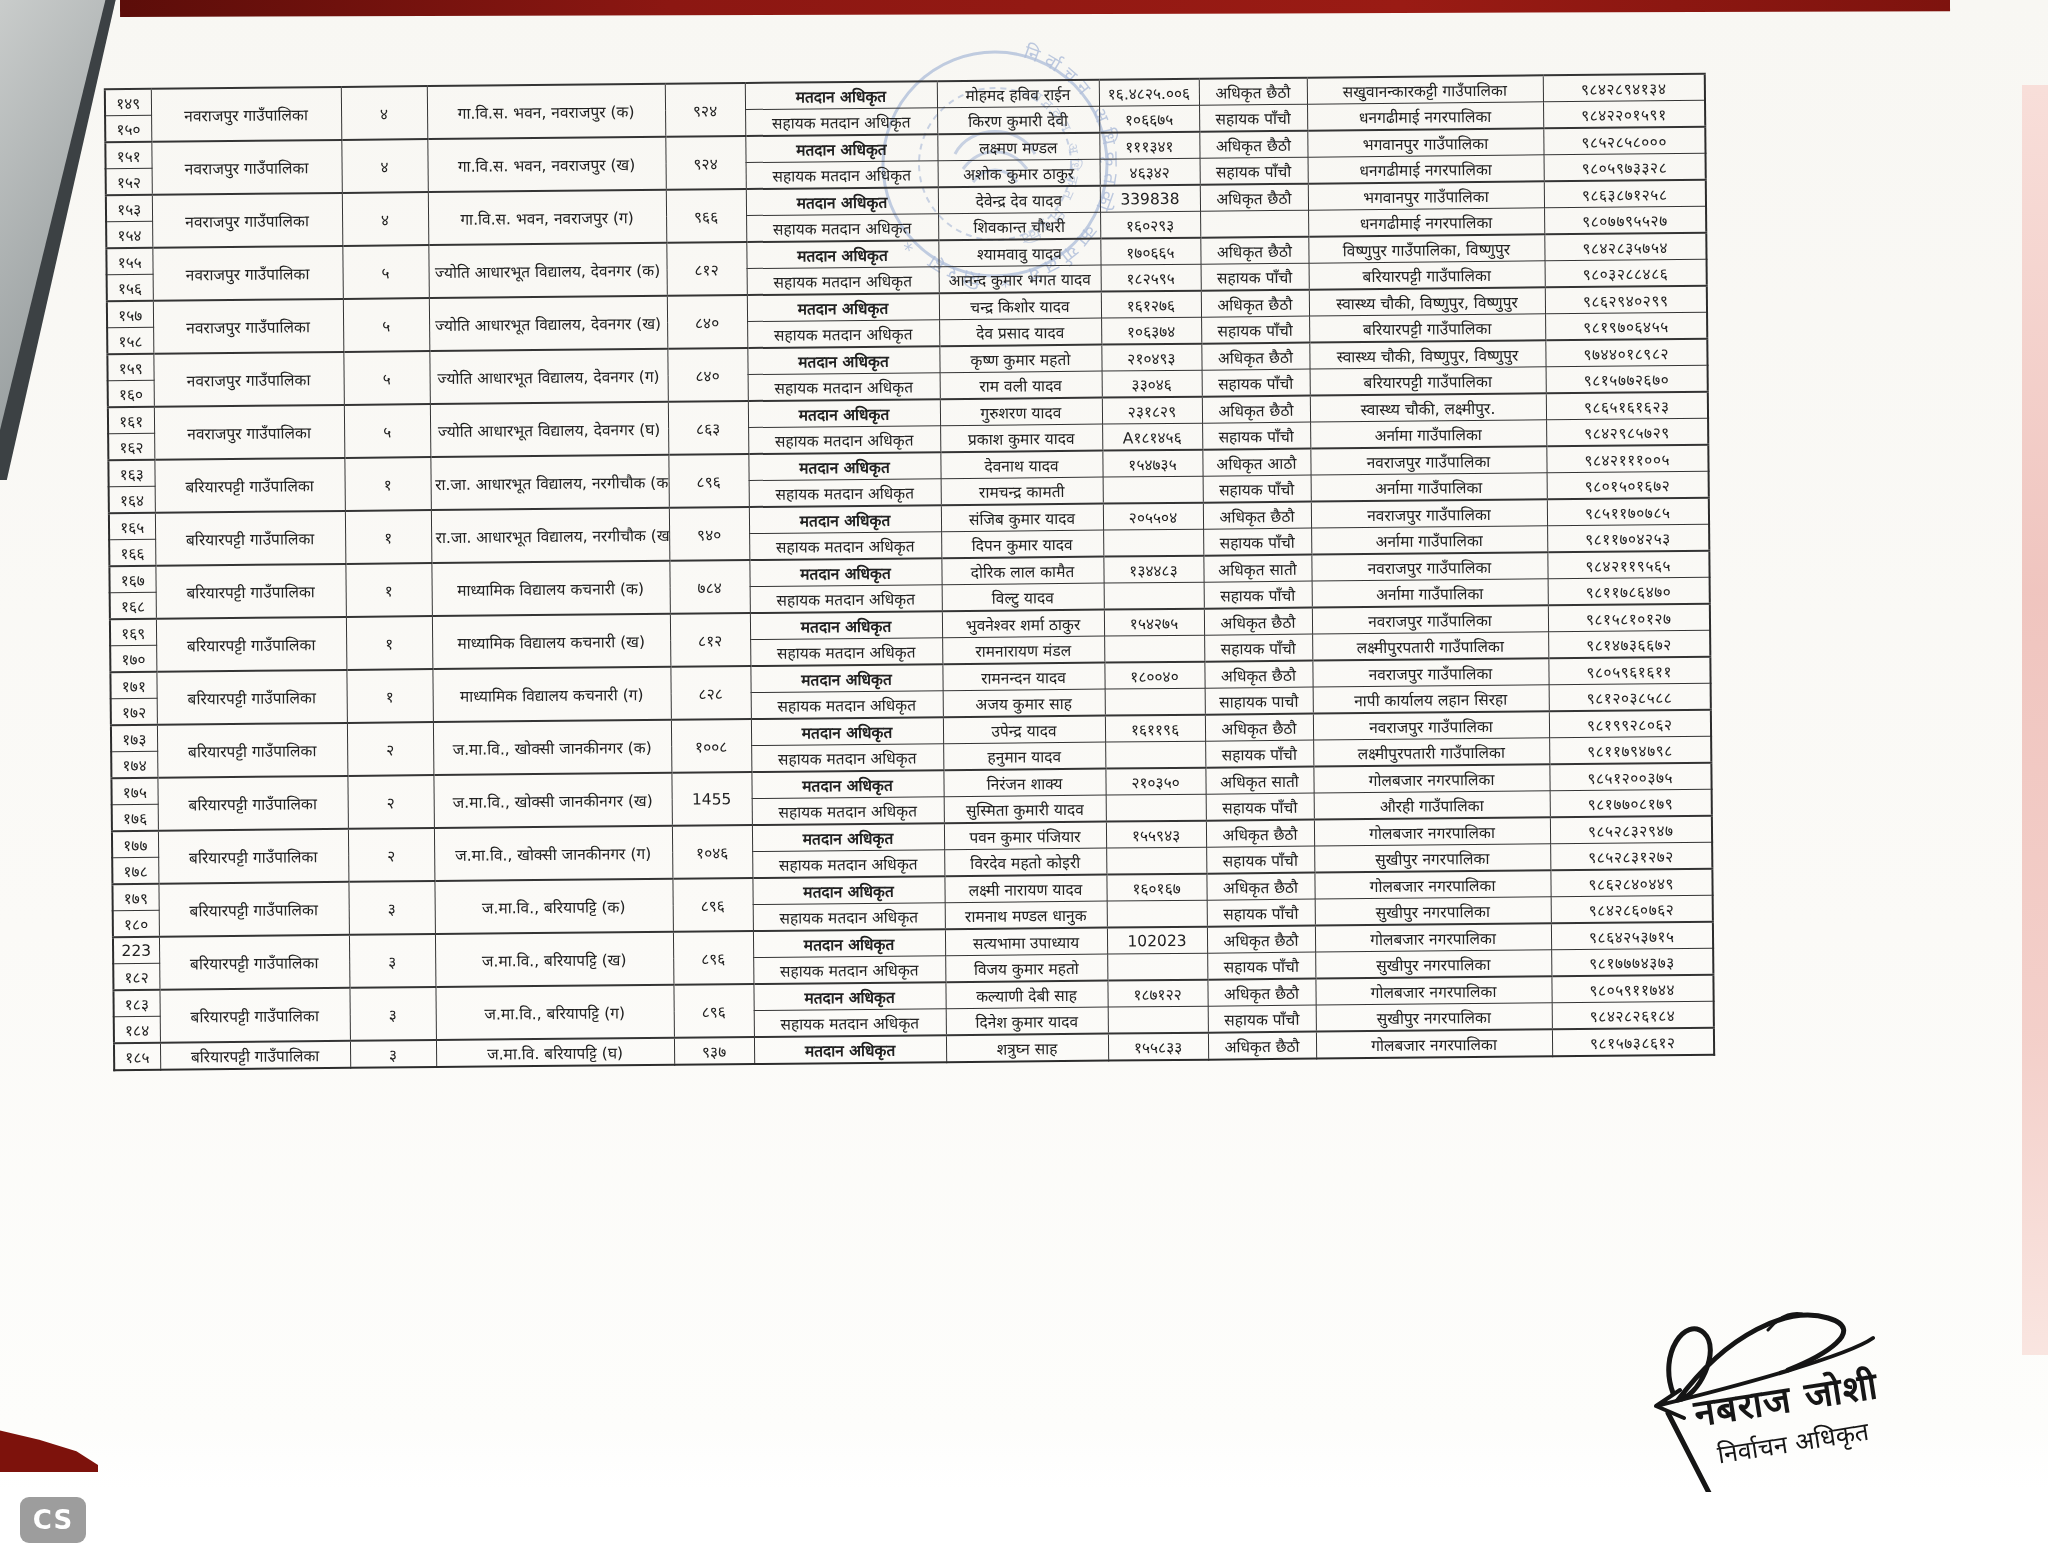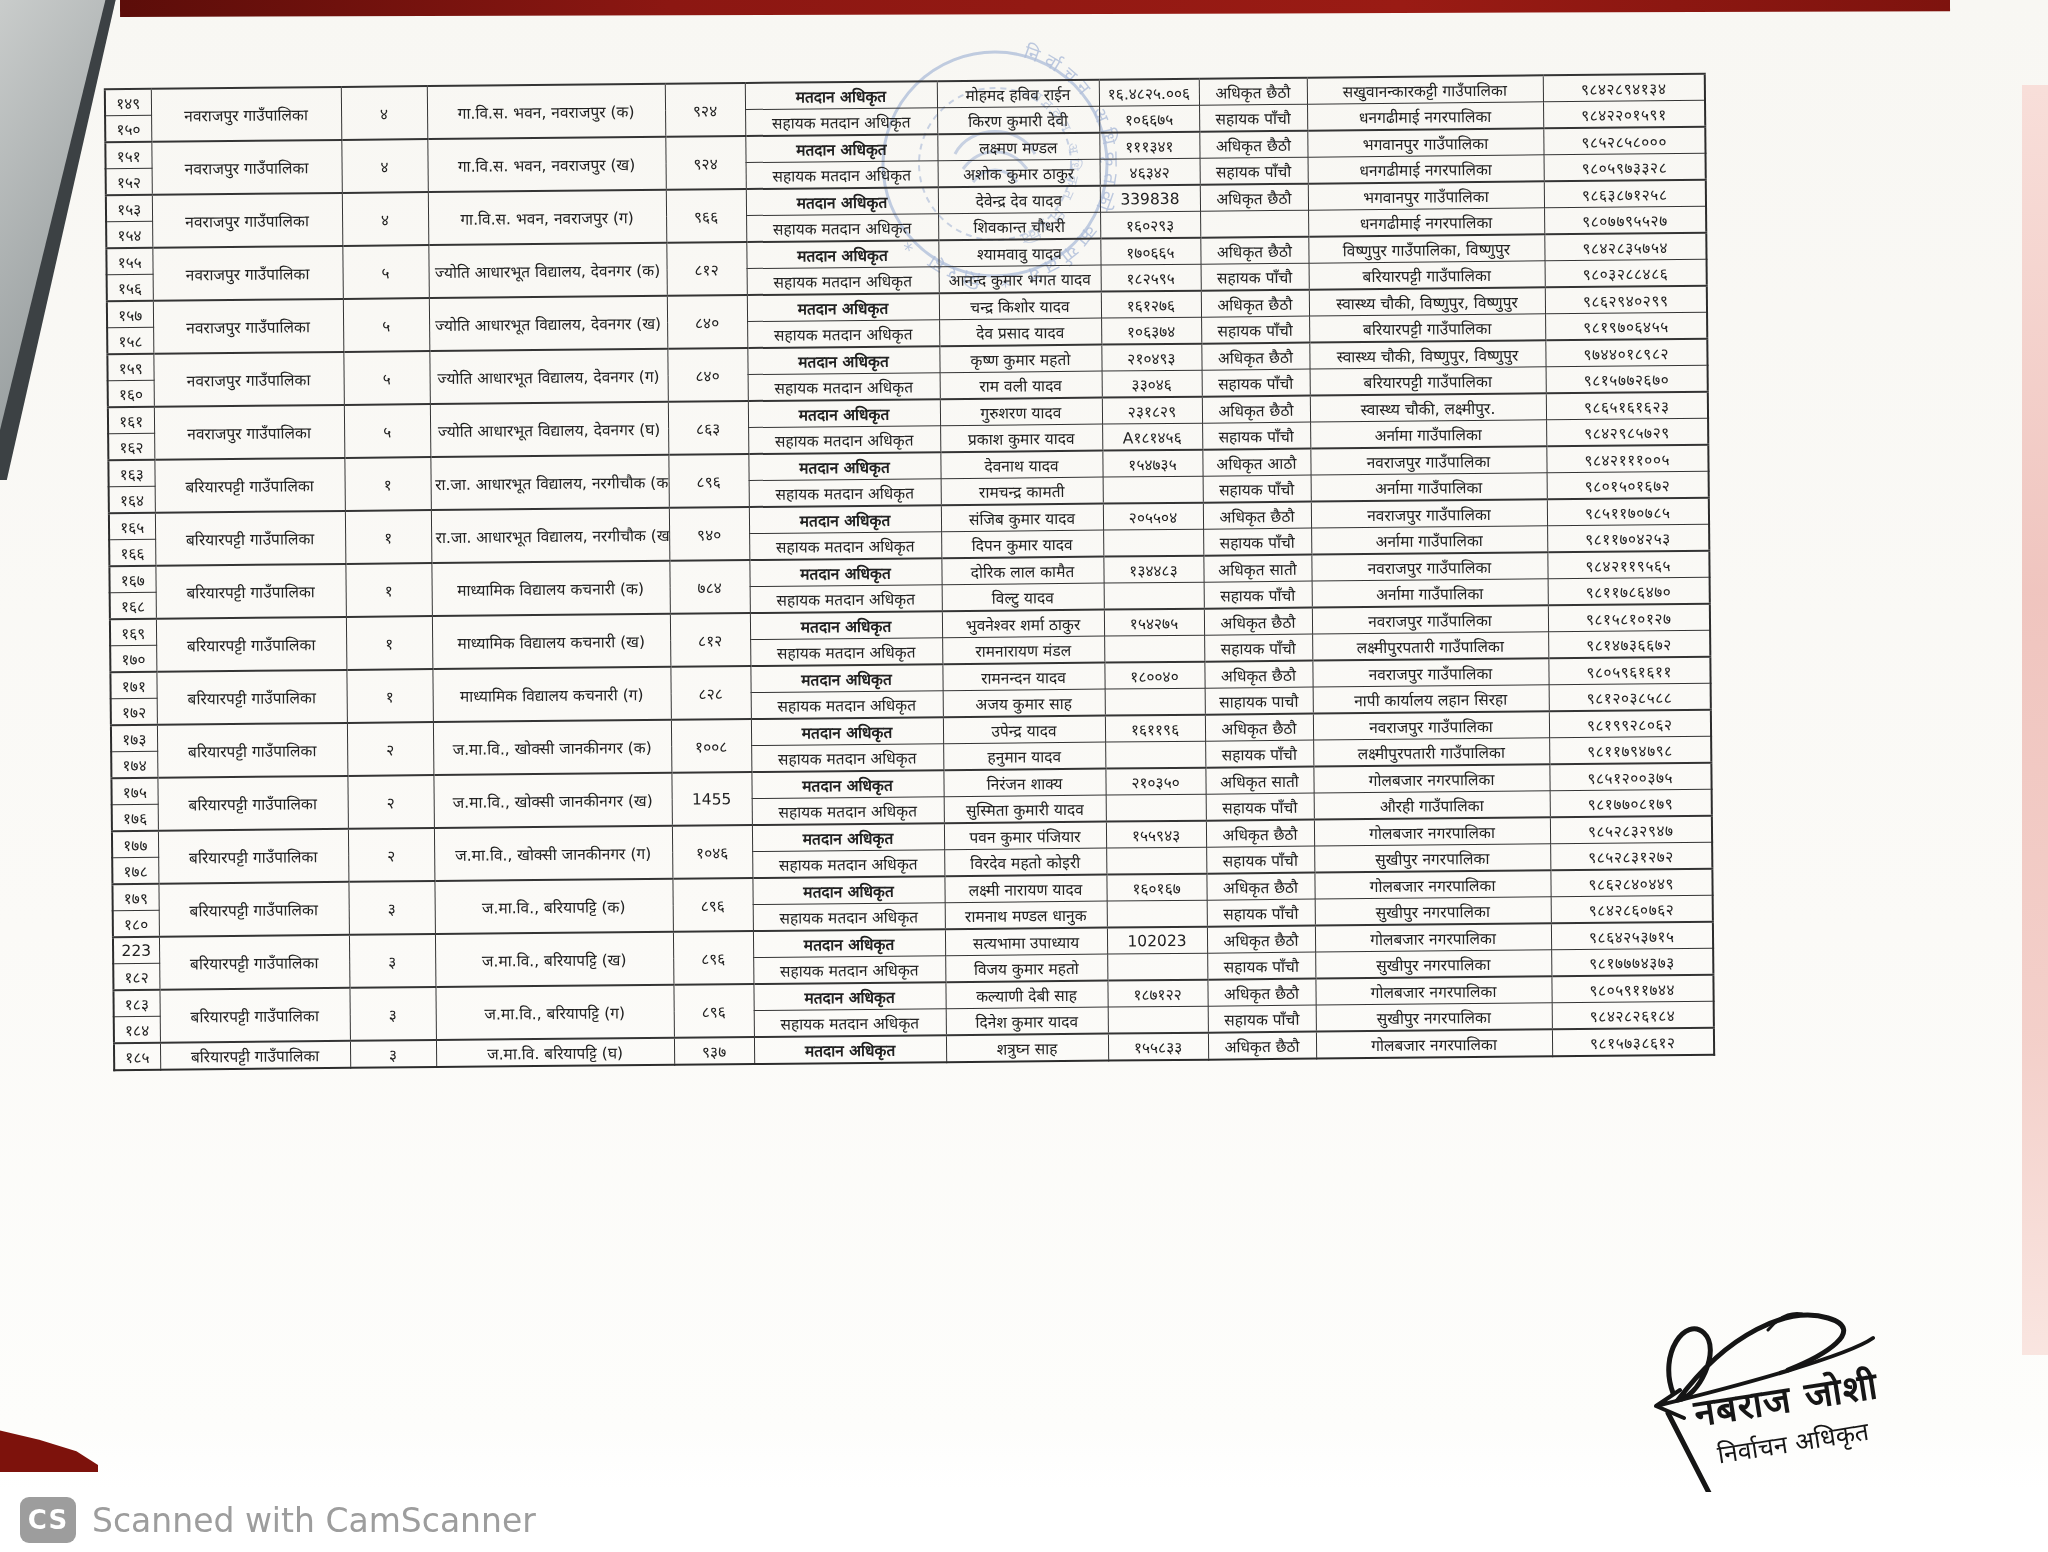--- a/index.html
+++ b/index.html
@@ -5,21 +5,21 @@
   html,body{margin:0;padding:0;}
   body{width:2048px;height:1552px;background:#ffffff;font-family:"DejaVu Sans",sans-serif;}
   .stage{position:relative;width:2048px;height:1552px;overflow:hidden;background:linear-gradient(180deg,#f8f7f3 0%,#fbfaf7 60%,#fdfdfb 92%,#ffffff 96%);}
   .top-band{position:absolute;top:0;left:120px;width:1830px;height:17px;background:linear-gradient(90deg,#5c0d09,#8c1712 30%,#9a1b14 70%,#7e130e);transform:rotate(-0.18deg);transform-origin:0 0;}
   .corner-grey{position:absolute;top:0;left:0;width:340px;height:500px;background:linear-gradient(125deg,#c9cccb 0%,#9aa0a1 45%,#70767a 100%);clip-path:polygon(0 0,34% 0,0 96%);}
   .corner-grey-edge{position:absolute;top:0;left:0;width:340px;height:500px;background:#3c4144;clip-path:polygon(31% 0,34% 0,2% 96%,0 96%,0 86%);}
   .edge-pink{position:absolute;right:0;top:85px;width:26px;height:1270px;background:linear-gradient(180deg,#f8ddd8,#efc2bc 40%,#f3cdc7 75%,#f9e4df);opacity:.95;}
   .corner-red-bl{position:absolute;left:0;top:1426px;width:98px;height:46px;background:#7d120c;clip-path:polygon(0 10%,40% 30%,78% 55%,100% 85%,100% 100%,0 100%);}
   .wm-strip{position:absolute;left:0;bottom:0;width:100%;height:60px;background:#ffffff;}
   .watermark{position:absolute;left:20px;top:1497px;display:flex;align-items:center;gap:16px;}
-  .cs-badge{width:56px;height:46px;border-radius:9px;background:#9d9d9d;color:#ffffff;font-weight:bold;font-size:26px;display:flex;align-items:center;justify-content:center;letter-spacing:1px;}
+  .cs-badge{width:66px;height:46px;border-radius:9px;background:#9d9d9d;color:#ffffff;font-weight:bold;font-size:26px;display:flex;align-items:center;justify-content:center;letter-spacing:1px;}
   .wm-text{color:#9d9d9d;font-size:33px;}
   .table-wrap{position:absolute;left:104px;top:88px;transform:rotate(-0.55deg);transform-origin:20px 20px;}
   table.roster{border-collapse:collapse;table-layout:fixed;width:1600px;}
   table.roster td{border:1.6px solid #343434;height:25px;padding:0 4px;text-align:center;color:#222222;font-size:15.5px;white-space:nowrap;overflow:hidden;}
   table.roster{border:2.4px solid #2c2c2c;}
   tr.group-start td{border-top-width:2.4px;}
   td.serial-cell{font-size:14.5px;margin-top:32px;}
   td.municipality-cell{text-align:left;padding-left:9px;font-size:16px;}
   td.location-cell{text-align:left;padding-left:10px;font-size:16px;}
   td.role-cell{text-align:left;padding-left:8px;font-size:16px;}
@@ -499,16 +499,15 @@
     </svg>
     <div class="sig-text">
       <div class="sig-name">नबराज जोशी</div>
       <div class="sig-title">निर्वाचन अधिकृत</div>
     </div>
   </div>
 
   <div class="wm-strip"></div>
   <div class="watermark">
     <div class="cs-badge">CS</div>
-    <div class="wm-text">Scanned with CamScanner</div>
   </div>
 
 </div>
 
 </body></html>

